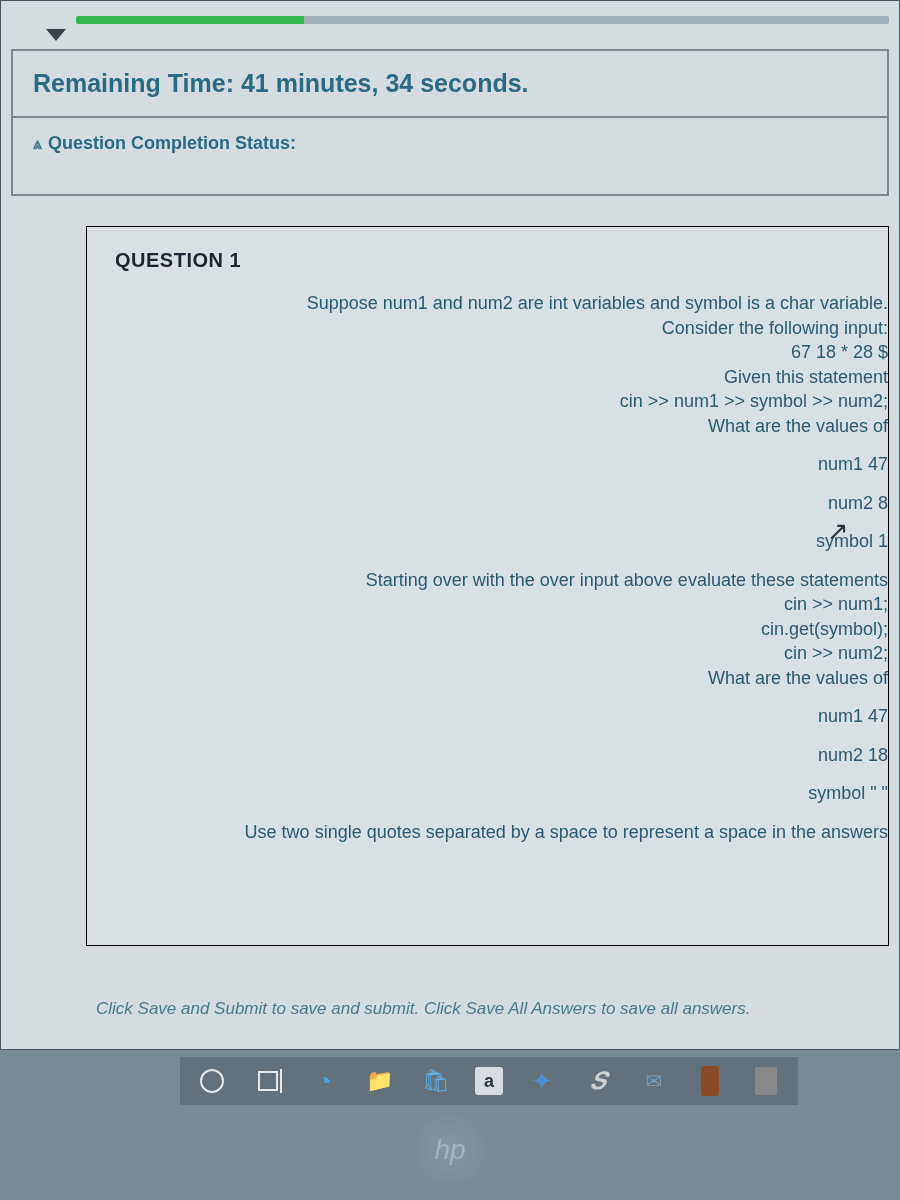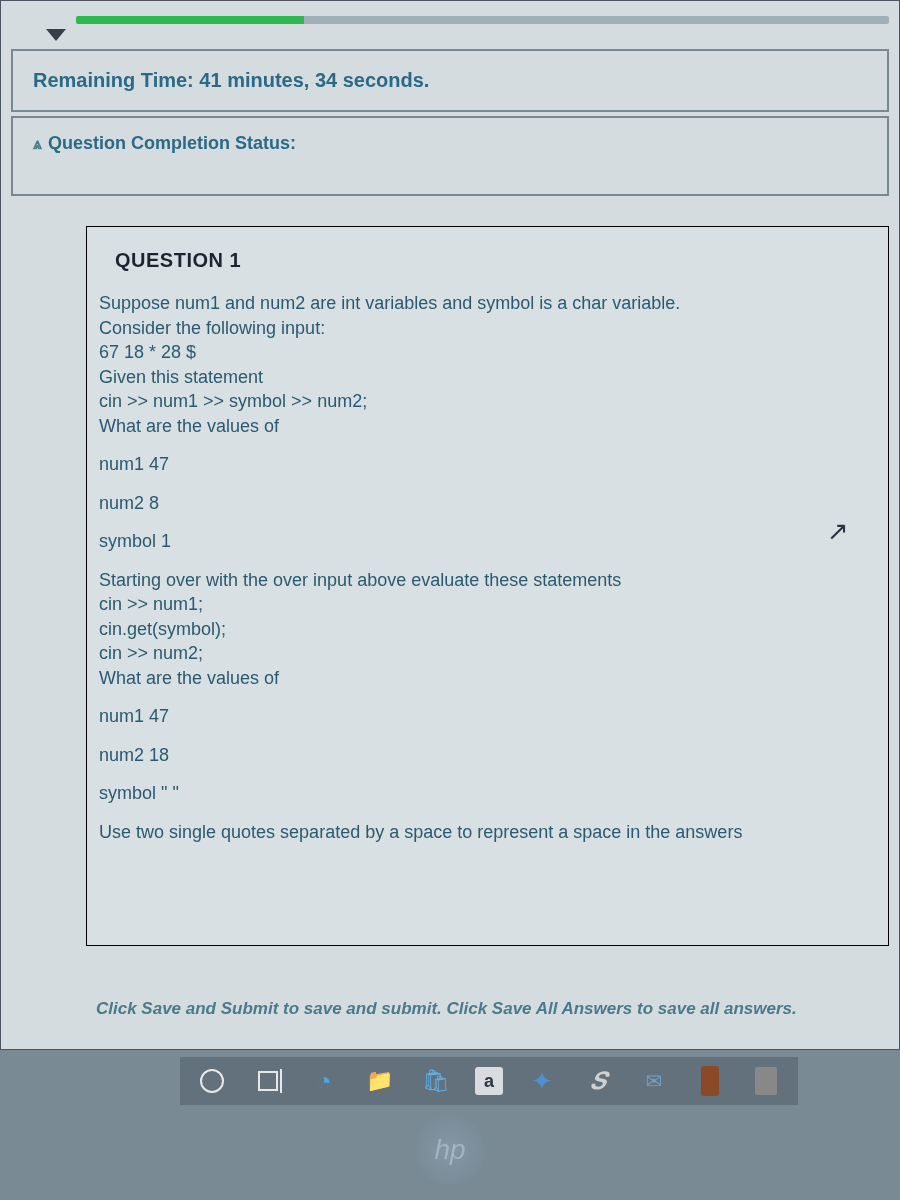--- a/index.html
+++ b/index.html
@@ -40,21 +40,21 @@
     .timer-box {
       position: absolute;
       top: 48px;
       left: 10px;
       right: 10px;
       padding: 18px 20px;
       border: 2px solid #7a8890;
       background: #d5dce0;
     }
     .timer-text {
-      font-size: 20px;
+      font-size: 25px;
       font-weight: bold;
       color: #2a6a85;
     }
     .status-box {
       position: absolute;
       top: 115px;
       left: 10px;
       right: 10px;
       padding: 15px 20px 40px 20px;
       border: 2px solid #7a8890;
@@ -88,31 +88,30 @@
       font-weight: bold;
       color: #1a2530;
       letter-spacing: 0.5px;
     }
     .question-body {
       padding: 0 0 0 12px;
       color: #2a5a70;
       font-size: 18px;
       line-height: 1.25;
     }
-    .q-line { margin: 2px 0; }
+    .q-line { margin: 2px 0; text-align: right; }
     .spaced { margin-top: 16px; }
     .instruction-text {
       position: absolute;
       bottom: 30px;
       left: 95px;
       right: 15px;
       font-style: italic;
       font-size: 17px;
       color: #4a7a8a;
-      font-weight: bold;
     }
     .cursor-icon {
       position: absolute;
       top: 515px;
       right: 50px;
       font-size: 26px;
       color: #2a3540;
       transform: scaleX(-1);
     }
     .taskbar {

